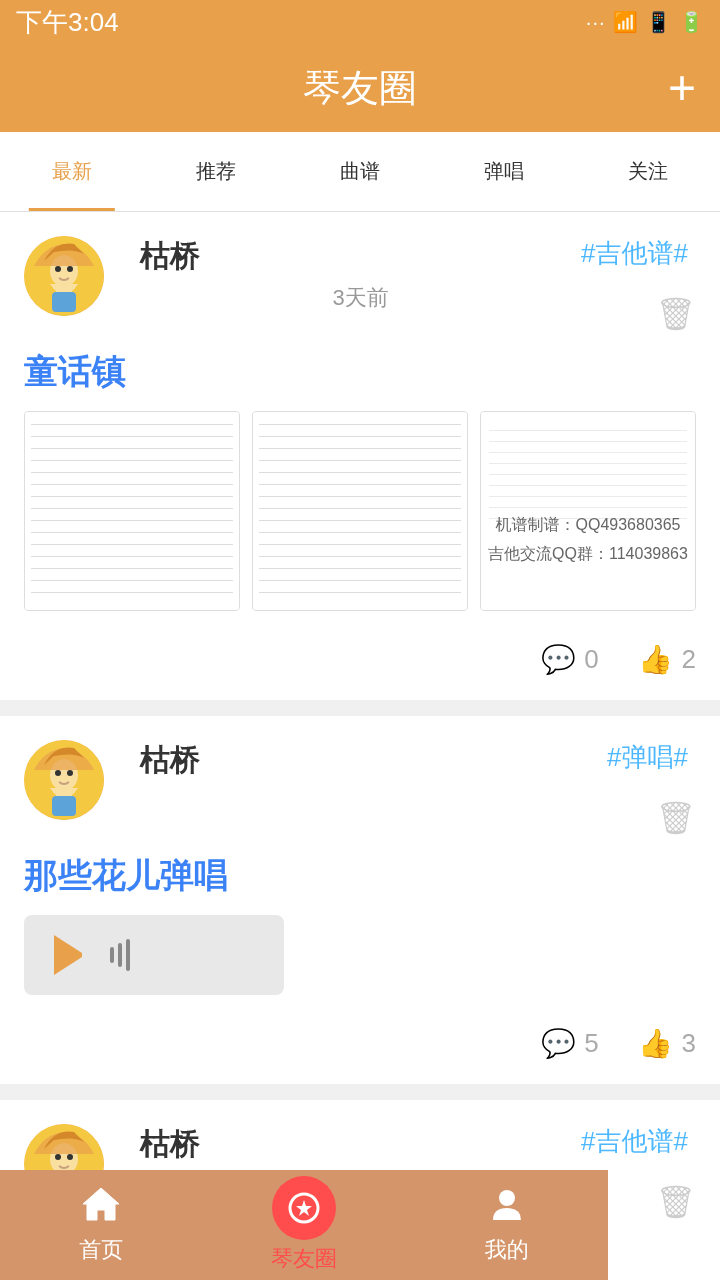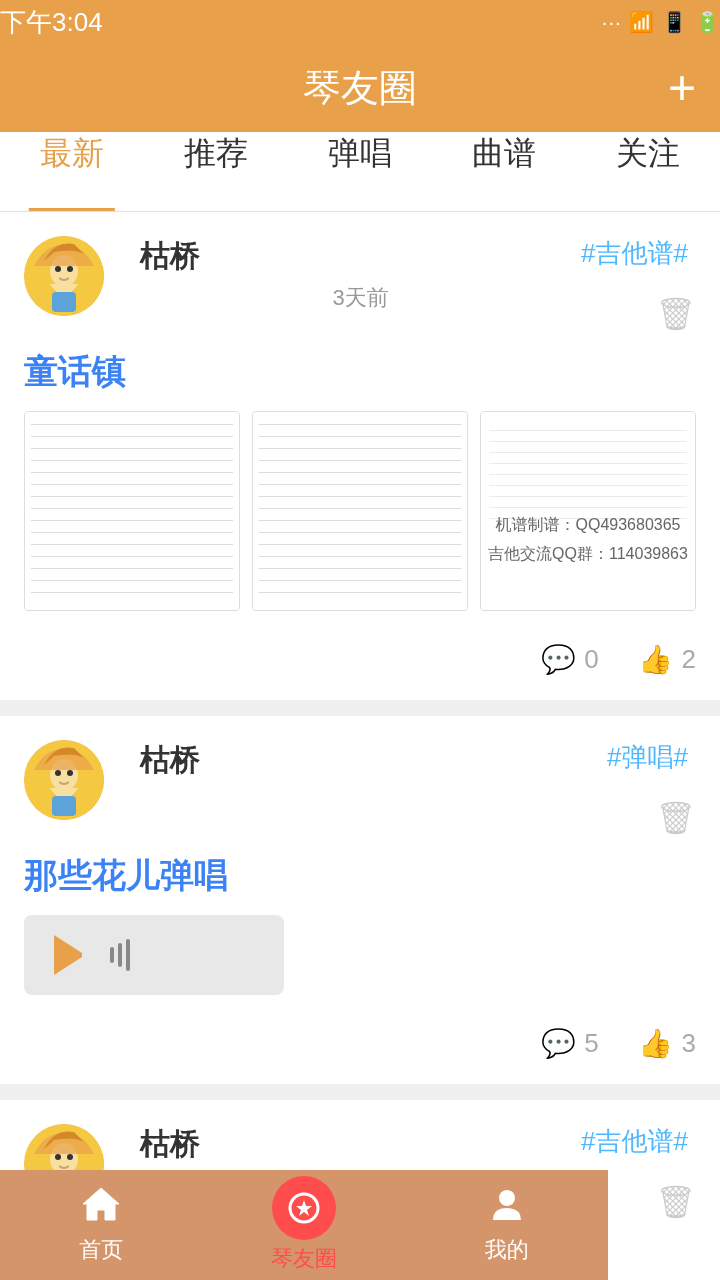--- a/index.html
+++ b/index.html
@@ -13,21 +13,21 @@
       overflow-x: hidden;
     }
 
     
     .status-bar {
       background: #e8a04a;
       height: 44px;
       display: flex;
       align-items: center;
       justify-content: space-between;
-      padding: 0 0;
+      padding: 0 16px;
     }
     .status-time {
       color: white;
       font-size: 26px;
       font-weight: 500;
     }
     .status-icons {
       display: flex;
       align-items: center;
       gap: 8px;
@@ -65,25 +65,25 @@
     .tabs {
       background: white;
       display: flex;
       height: 80px;
       align-items: center;
       border-bottom: 1px solid #e0e0e0;
     }
     .tab-item {
       flex: 1;
       text-align: center;
-      font-size: 32px;
+      font-size: 20px;
       color: #333;
       height: 100%;
       display: flex;
-      align-items: flex-start;
+      align-items: center;
       justify-content: center;
       position: relative;
       cursor: pointer;
     }
     .tab-item.active {
       color: #e8a04a;
     }
     .tab-item.active::after {
       content: '';
       position: absolute;
@@ -309,24 +309,24 @@
 </div>
 
 <div class="tabs">
   <div class="tab-item active">
     <span>最新</span>
   </div>
   <div class="tab-item">
     <span>推荐</span>
   </div>
   <div class="tab-item">
+    <span>曲谱</span>
+  </div>
+  <div class="tab-item">
     <span>弹唱</span>
-  </div>
-  <div class="tab-item">
-    <span>曲谱</span>
   </div>
   <div class="tab-item">
     <span>关注</span>
   </div>
 </div>
 
 <div class="feed">
 
   <div class="post-card">
     <div class="post-header">

